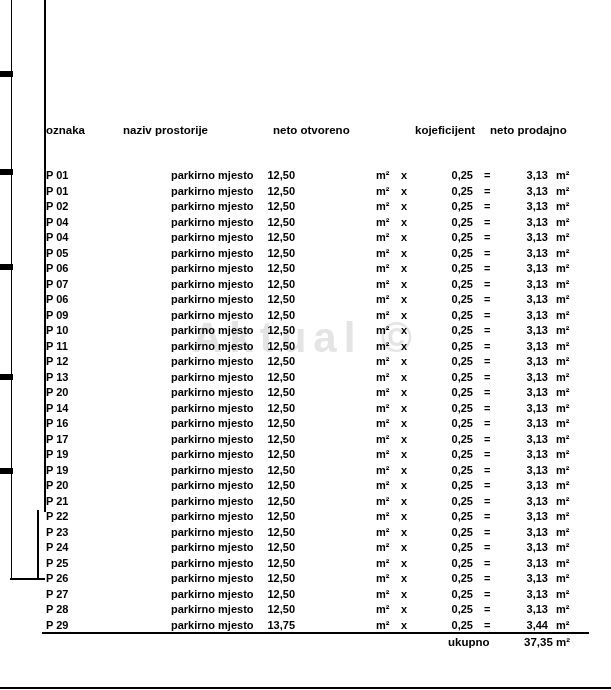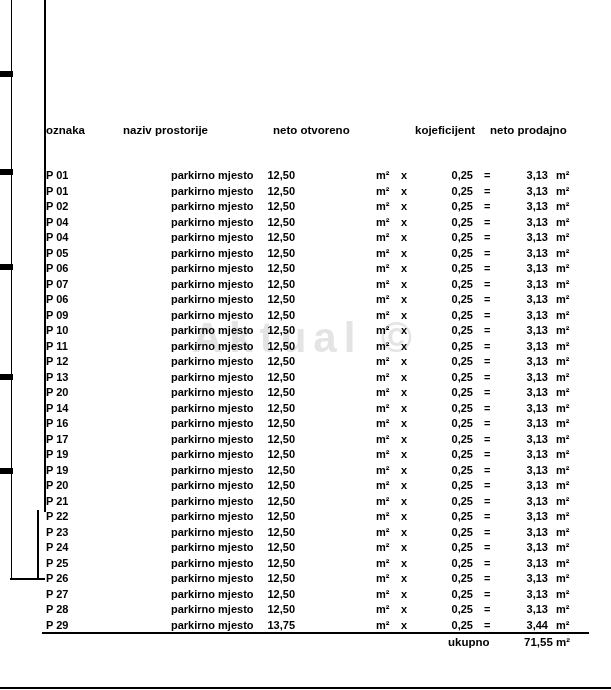--- a/index.html
+++ b/index.html
@@ -435,18 +435,18 @@
     <span class="c5">0,25</span>
     <span class="c6">=</span>
     <span class="c7">3,44</span>
     <span class="c8">m²</span>
   </div>
 </div>
 
     <div id="total-rule"></div>
     <div id="total-row">
       <span id="total-label">ukupno</span>
-      <span id="total-value">71,55 m²</span>
+      <span id="total-value">37,35 m²</span>
     </div>
   </div>
 
   <div id="bottom-line"></div>
 </div>
 
 </body></html>

